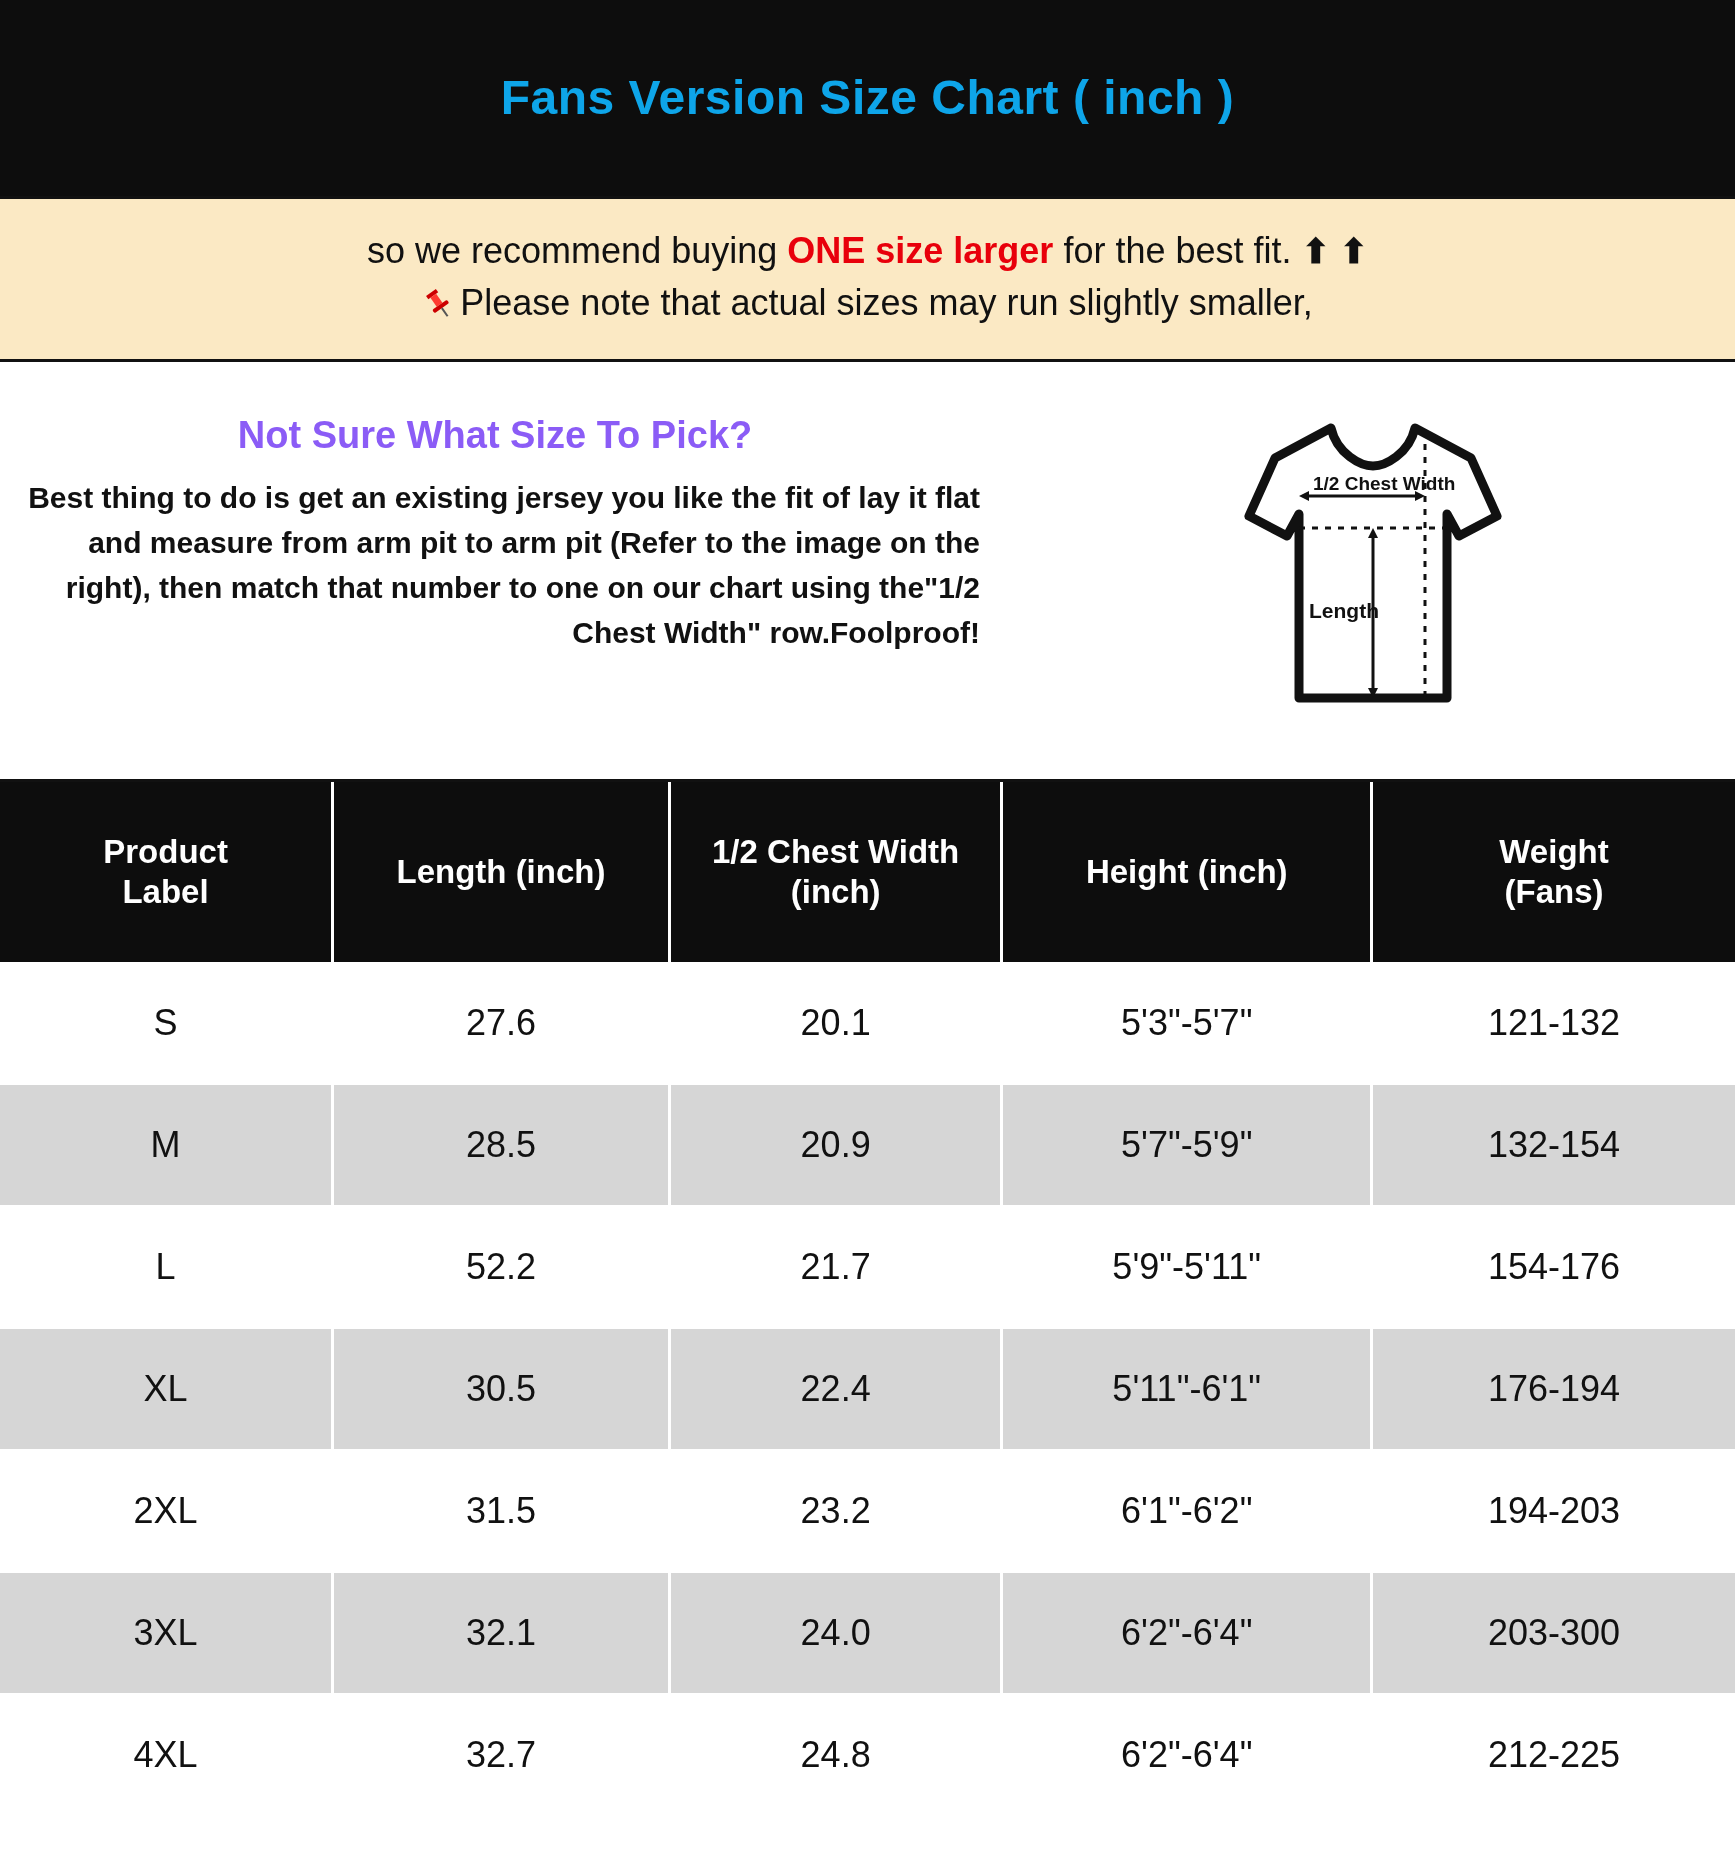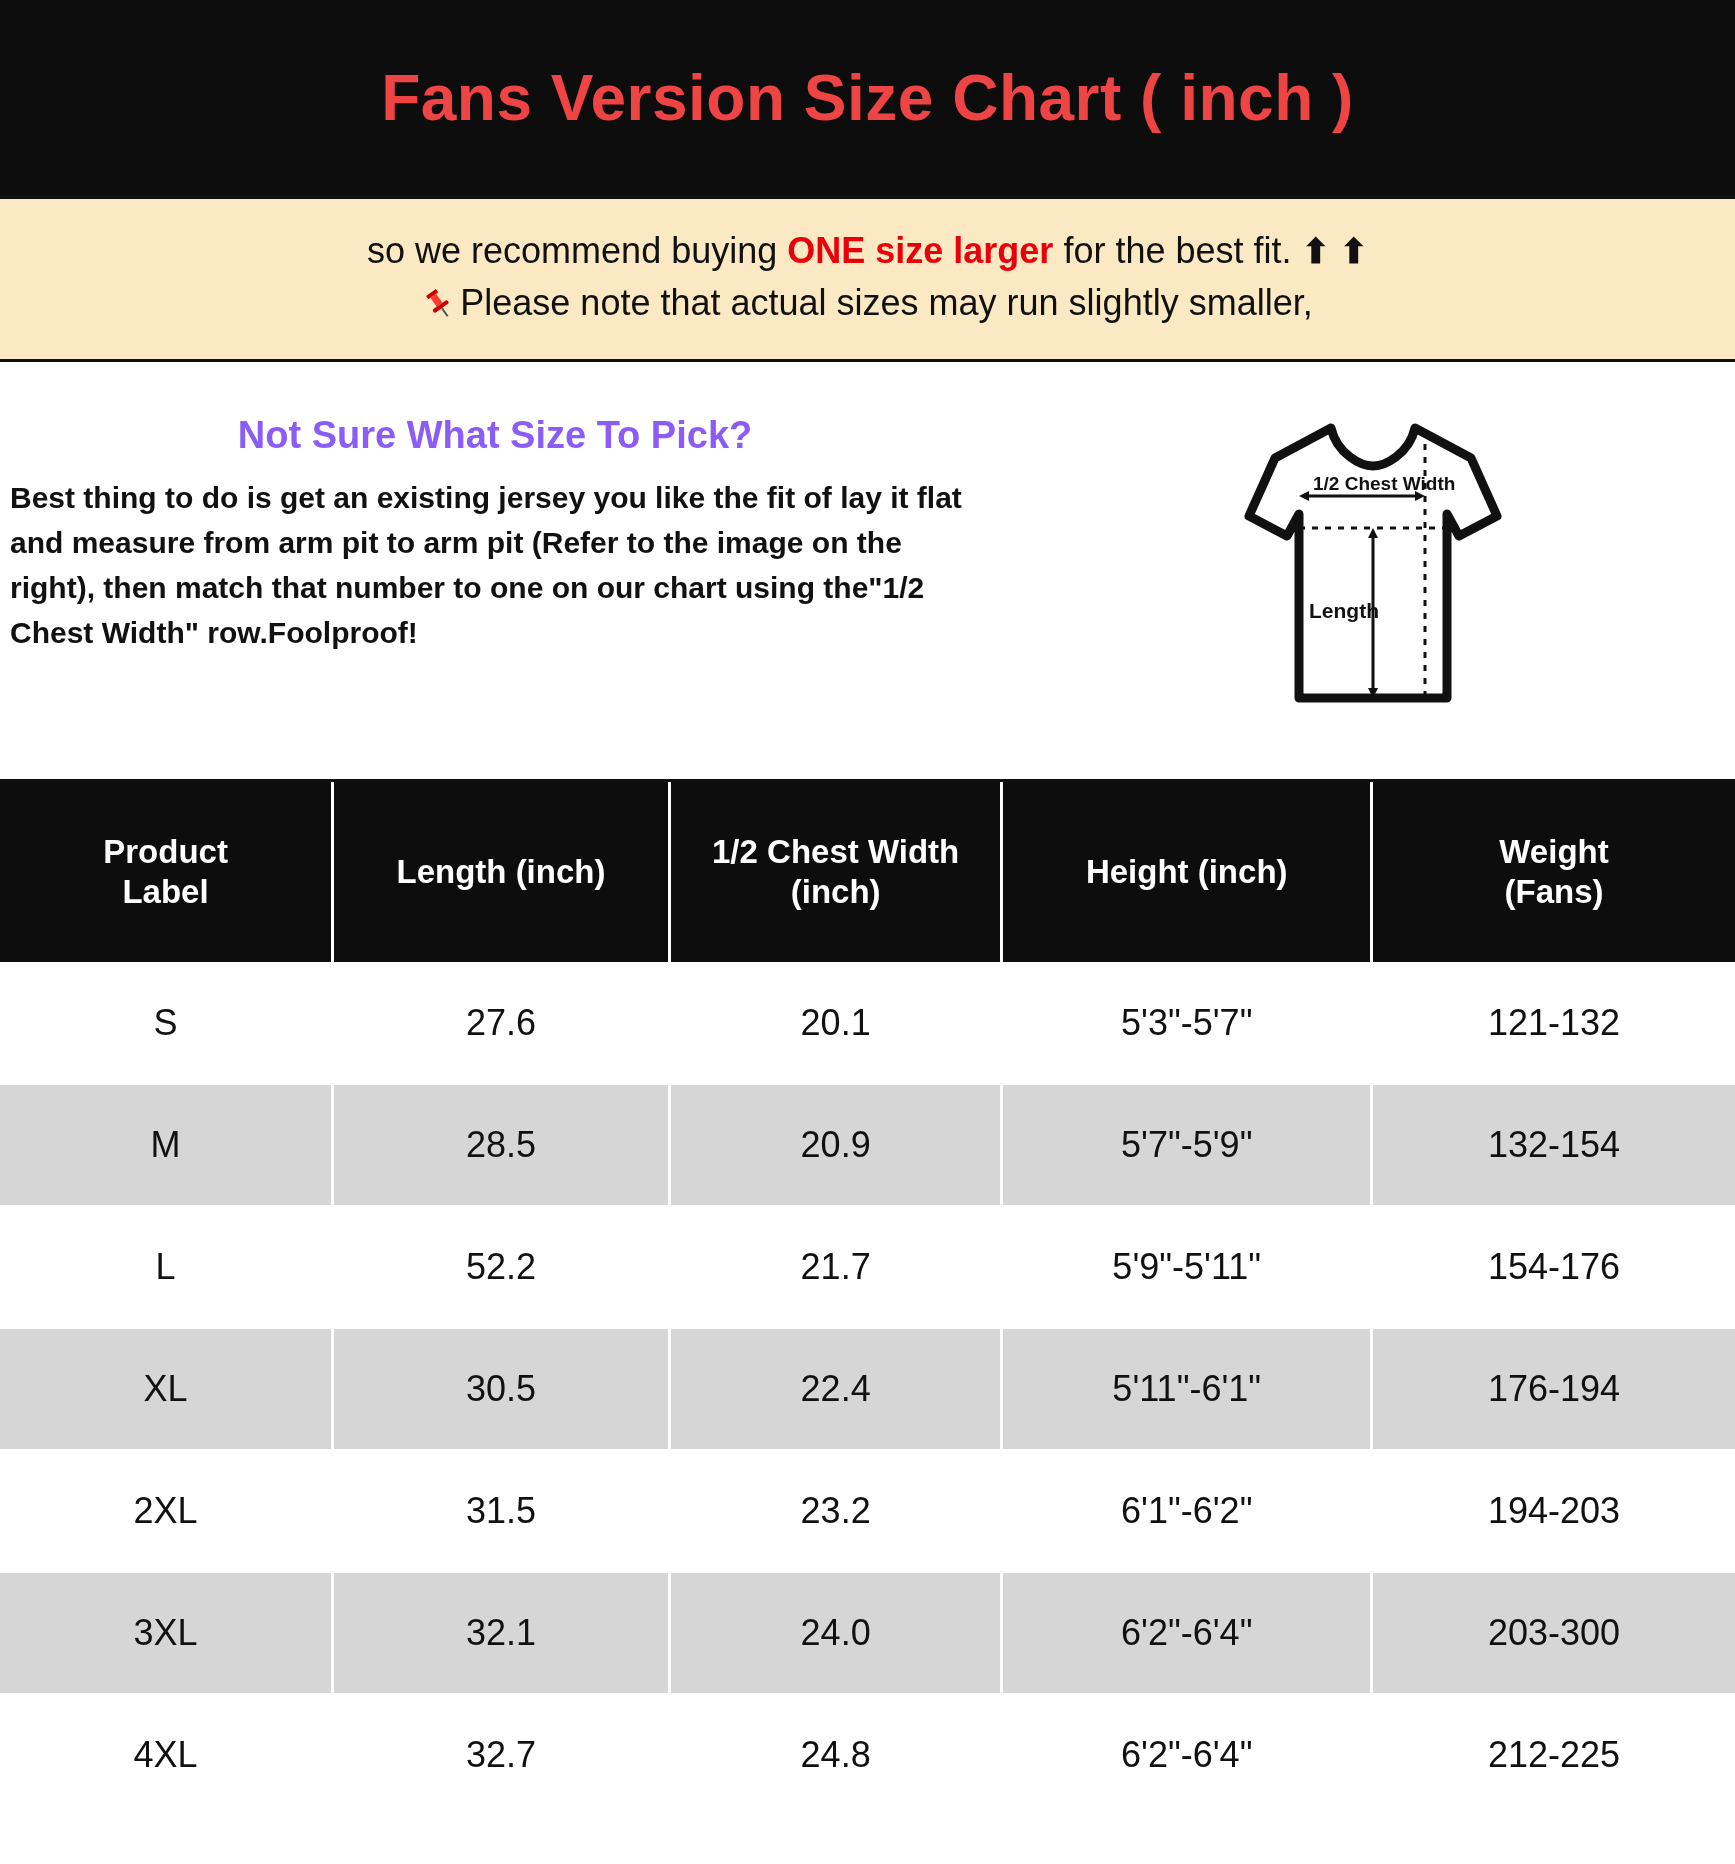--- a/index.html
+++ b/index.html
@@ -17,22 +17,22 @@
   }
   
   .header {
     background: #0d0d0d;
     height: 196px;
     display: flex;
     align-items: center;
     justify-content: center;
   }
   .header-title {
-    color: #ef4444;
-    font-size: 64px;
+    color: #0ea5e9;
+    font-size: 48px;
     font-weight: bold;
     letter-spacing: 0.5px;
     text-align: center;
     line-height: 1;
   }
   
   .note {
     background: #fbe9c4;
     border-top: 3px solid #111;
     border-bottom: 3px solid #111;
@@ -77,21 +77,21 @@
     font-size: 38px;
     font-weight: bold;
     color: #8b5cf6;
     margin-bottom: 18px;
   }
   .info-body {
     font-size: 30px;
     font-weight: bold;
     color: #111;
     line-height: 1.5;
-    text-align: left;
+    text-align: right;
   }
   .info-figure {
     flex: 1;
     display: flex;
     align-items: flex-start;
     justify-content: center;
     padding-top: 6px;
   }
   
   table.sizechart {

